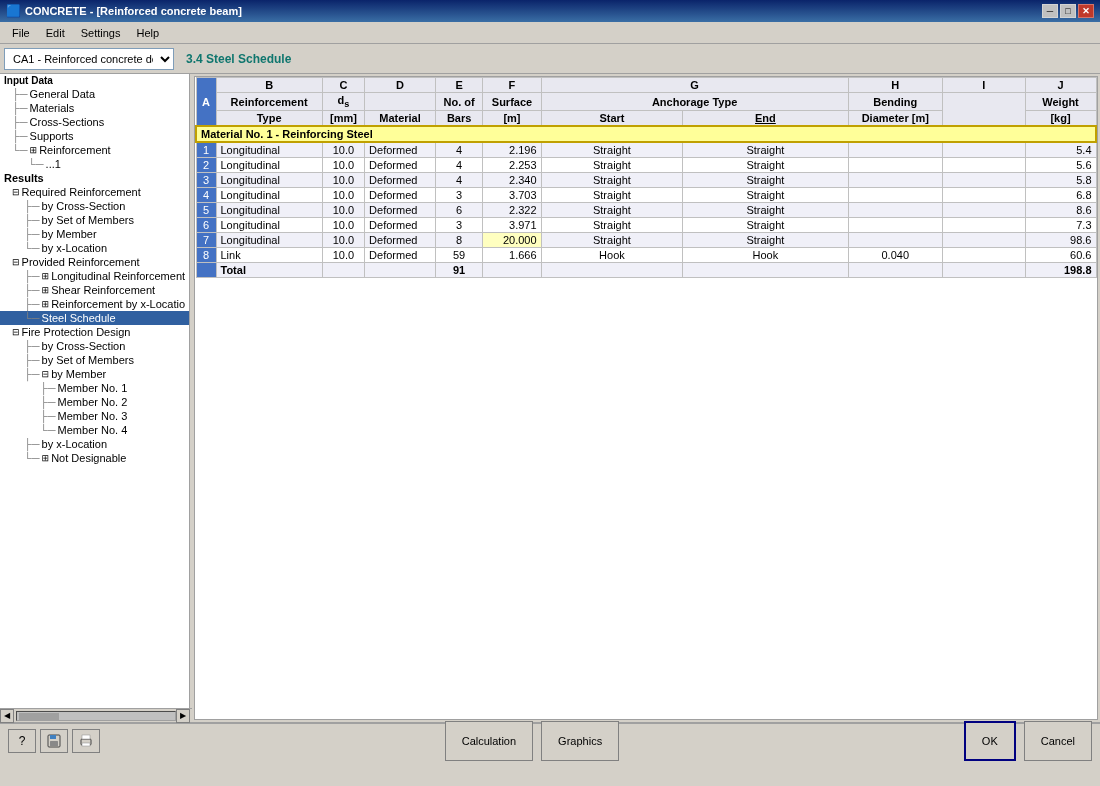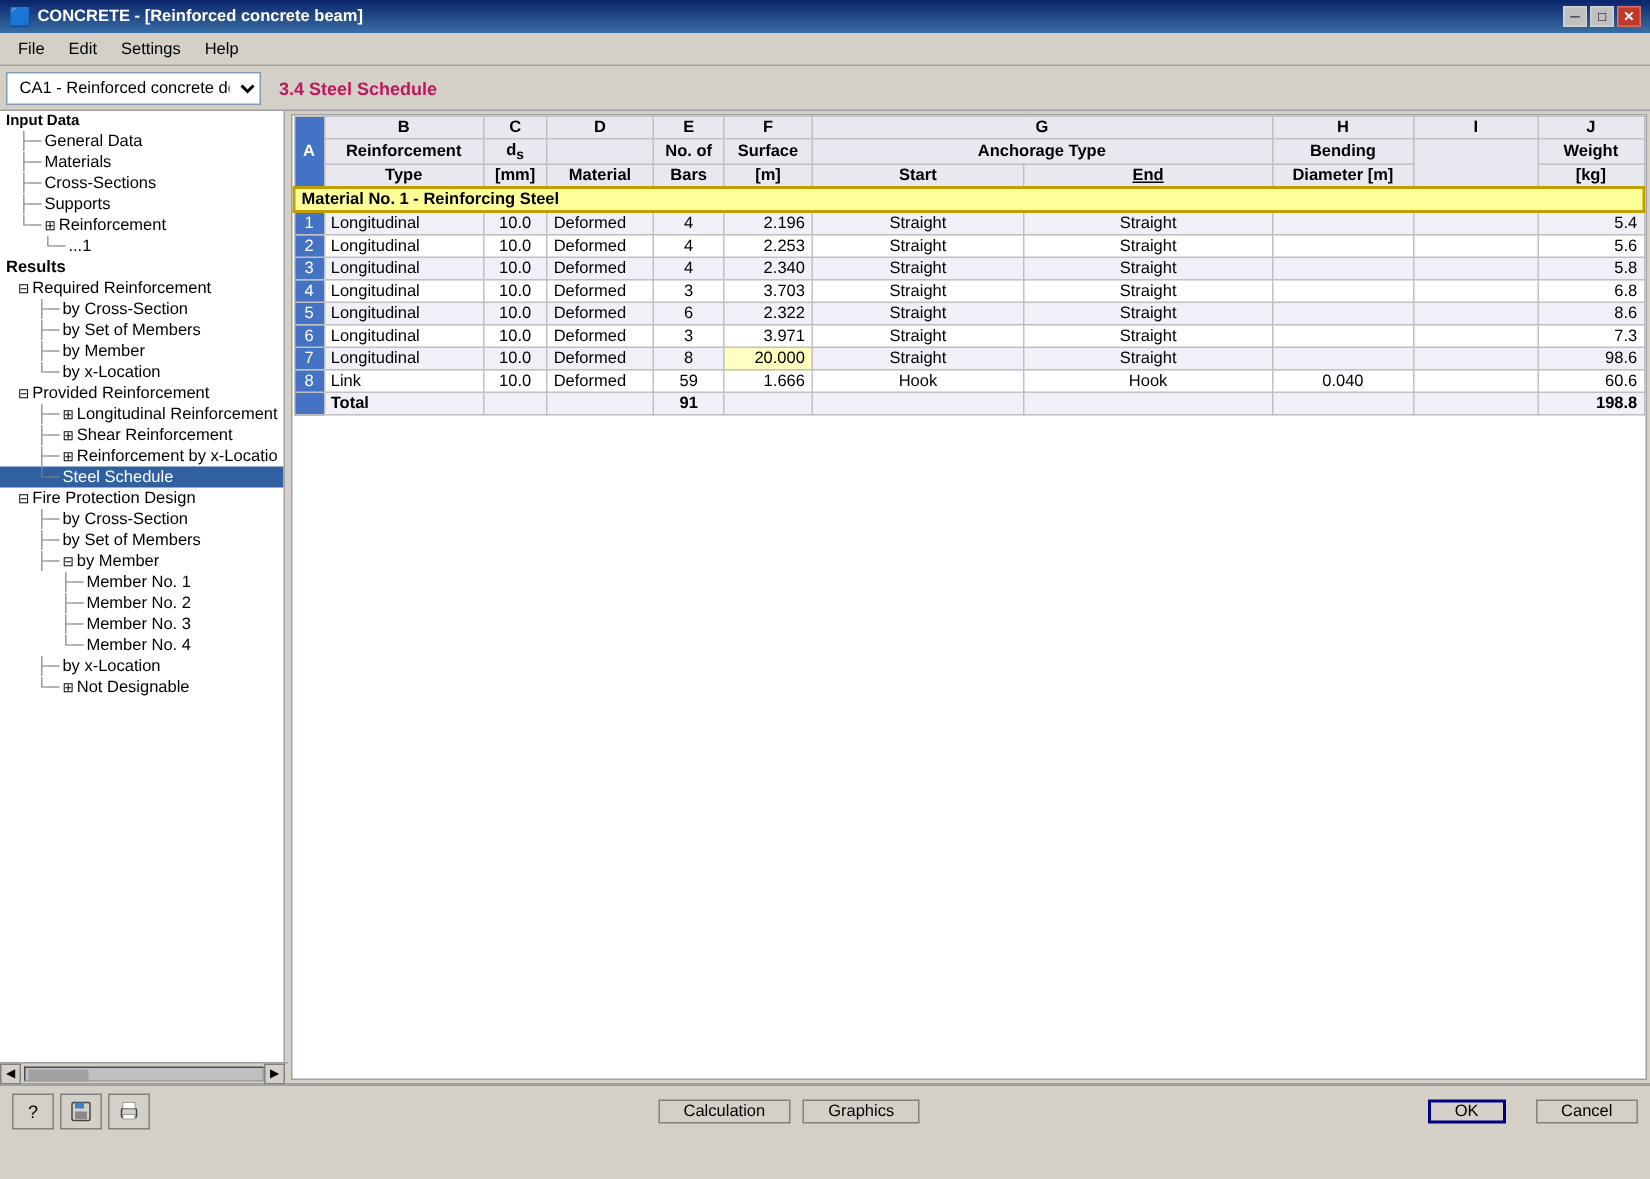--- a/index.html
+++ b/index.html
@@ -65,21 +65,21 @@
       height: 22px;
       font-size: 11px;
       border: 1px solid #7f9db9;
       background: white;
       width: 170px;
       padding: 0 4px;
     }
     .toolbar-label {
       font-size: 12px;
       font-weight: bold;
-      color: #be185d;
+      color: #0f766e;
       padding-left: 8px;
     }
 
     
     .main-content {
       display: flex;
       height: calc(786px - 22px - 22px - 30px - 36px - 28px);
       background: #d4d0c8;
     }
 
@@ -186,36 +186,36 @@
       height: 36px;
       background: #d4d0c8;
       border-top: 2px solid #a0a0a0;
       display: flex;
       align-items: center;
       justify-content: space-between;
       padding: 4px 8px;
     }
     .bottom-left { display: flex; gap: 4px; align-items: center; }
     .bottom-center { display: flex; gap: 8px; }
-    .bottom-right { display: flex; gap: 20px; }
+    .bottom-right { display: flex; gap: 8px; }
 
     .tool-btn {
       width: 28px;
       height: 24px;
       background: #d4d0c8;
       border: 1px solid #808080;
       display: flex;
       align-items: center;
       justify-content: center;
       cursor: pointer;
       font-size: 12px;
     }
 
     .action-btn {
-      height: 16px;
+      height: 40px;
       padding: 2px 16px;
       background: #d4d0c8;
       border: 1px solid #808080;
       cursor: pointer;
       font-size: 11px;
       display: flex;
       align-items: center;
     }
     .action-btn.ok-btn {
       border: 2px solid #000080;

